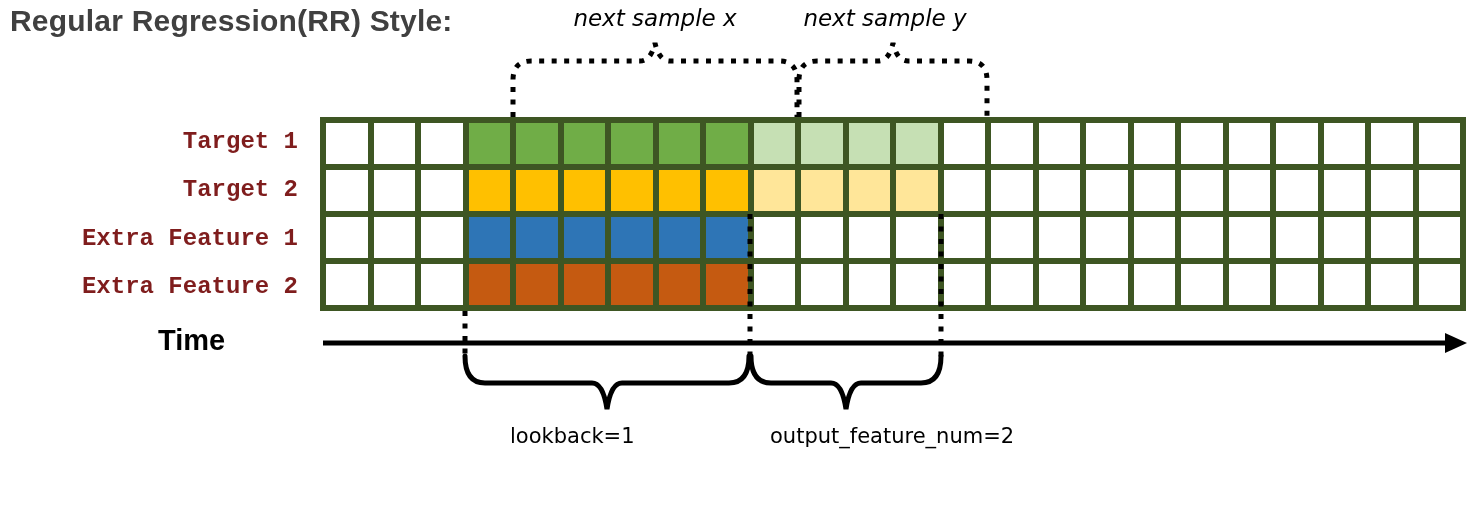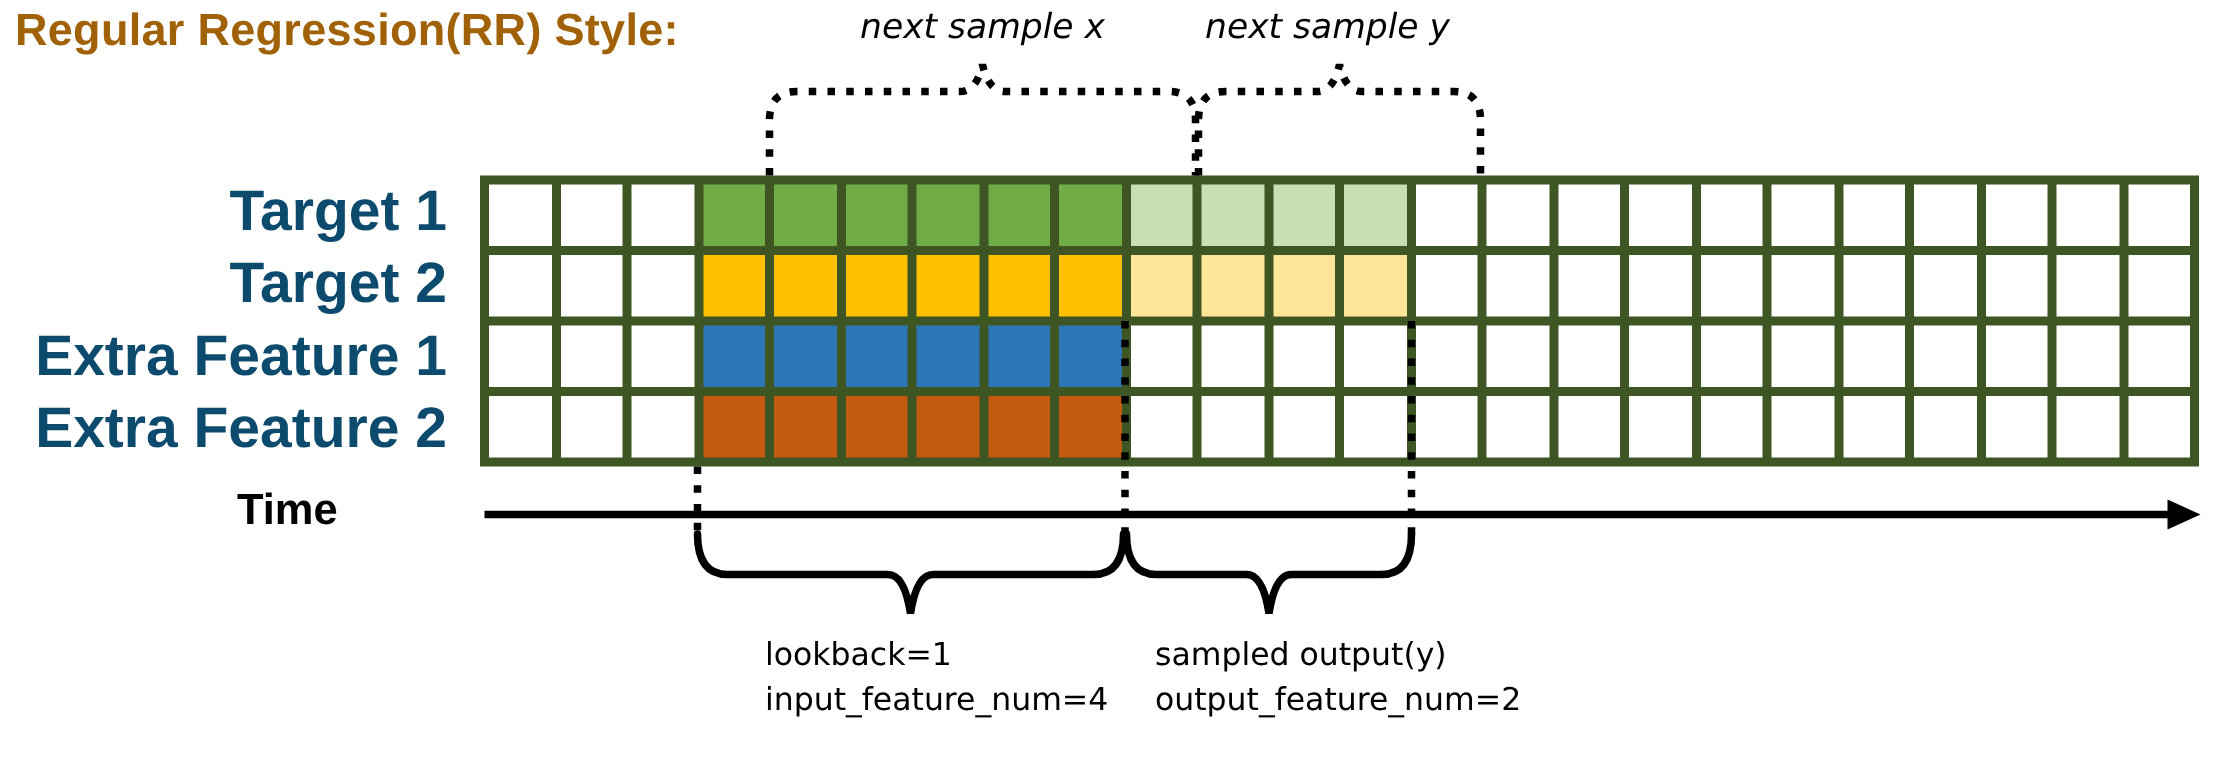--- a/index.html
+++ b/index.html
@@ -2,35 +2,35 @@
 <html><head>
 <meta charset="utf-8">
 <style>
   html,body{margin:0;padding:0;background:#fff;}
   .canvas{
     position:relative;width:1476px;height:516px;background:#fff;overflow:hidden;
     font-family:"Liberation Sans",sans-serif;color:#1a1a1a;
   }
   .title{
     position:absolute;left:10px;top:4px;
-    font-size:30px;font-weight:bold;letter-spacing:.2px;color:#a16207;
+    font-size:30px;font-weight:bold;letter-spacing:.2px;color:#404040;
   }
   .sample-label{
     position:absolute;top:5px;width:320px;text-align:center;
     font-family:"DejaVu Sans",sans-serif;font-style:italic;font-size:23px;color:#000;
   }
   .label-next-x{left:495px;}
   .label-next-y{left:725px;}
   .row-labels{
     position:absolute;left:0;top:117px;width:308px;height:194px;
     display:flex;flex-direction:column;
   }
   .row-label{
     flex:1;display:flex;align-items:center;justify-content:flex-end;
-    font-size:38px;font-weight:bold;color:#0c4a6e;padding-right:10px;white-space:nowrap;
+    font-size:24px;font-weight:bold;color:#7f1d1d;padding-right:10px;white-space:nowrap;font-family:Liberation Mono, monospace;
   }
   .grid{
     position:absolute;left:320px;top:117px;width:1146px;height:194px;
     box-sizing:border-box;display:grid;gap:6px;padding:6px;
   }
   .cell{background:#fff;}
   .overlay{position:absolute;left:0;top:0;width:1476px;height:516px;pointer-events:none;}
   .time-label{
     position:absolute;left:158px;top:324px;width:150px;text-align:left;
     font-size:29px;font-weight:bold;color:#000;
@@ -174,20 +174,18 @@
 
     <path d="M 465 356 Q 465 383 485 383 L 592 383 Q 603 383 607 409 Q 611 383 622 383 L 729 383 Q 749 383 749 356" fill="none" stroke="#000" stroke-width="5" stroke-linecap="round"></path>
 
     <path d="M 751 356 Q 751 383 771 383 L 831 383 Q 842 383 846 409 Q 850 383 861 383 L 921 383 Q 941 383 941 356" fill="none" stroke="#000" stroke-width="5" stroke-linecap="round"></path>
   </svg>
 
   <div class="time-label">Time</div>
 
   <div class="note note-left">
     <div>lookback=1</div>
-    <div>input_feature_num=4</div>
   </div>
   <div class="note note-right">
-    <div>sampled output(y)</div>
     <div>output_feature_num=2</div>
   </div>
 
 </div>
 
 </body></html>

